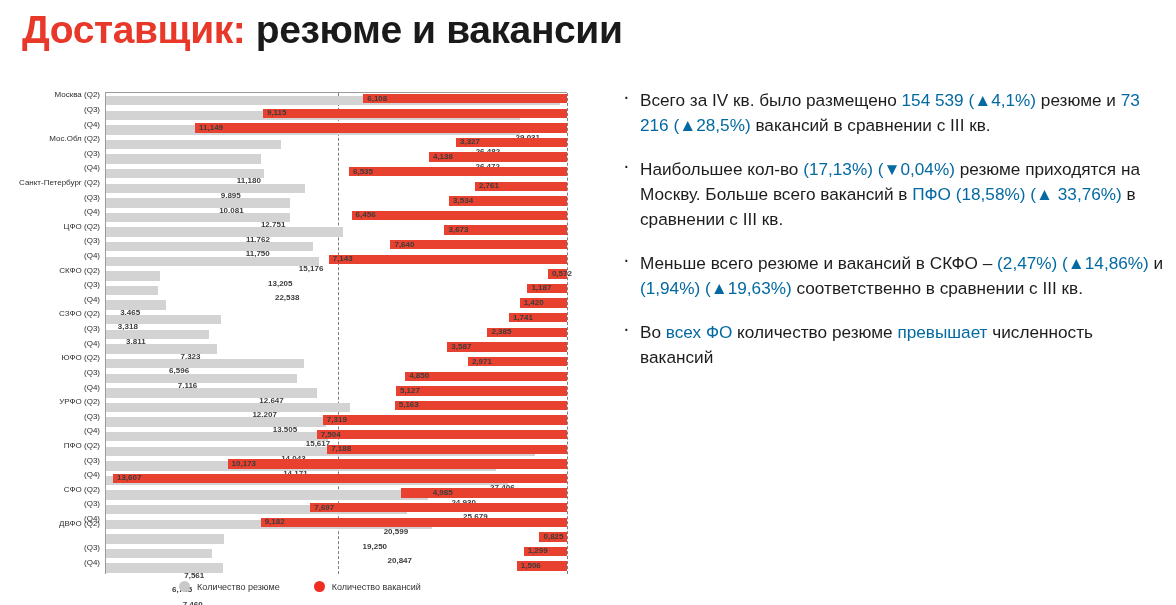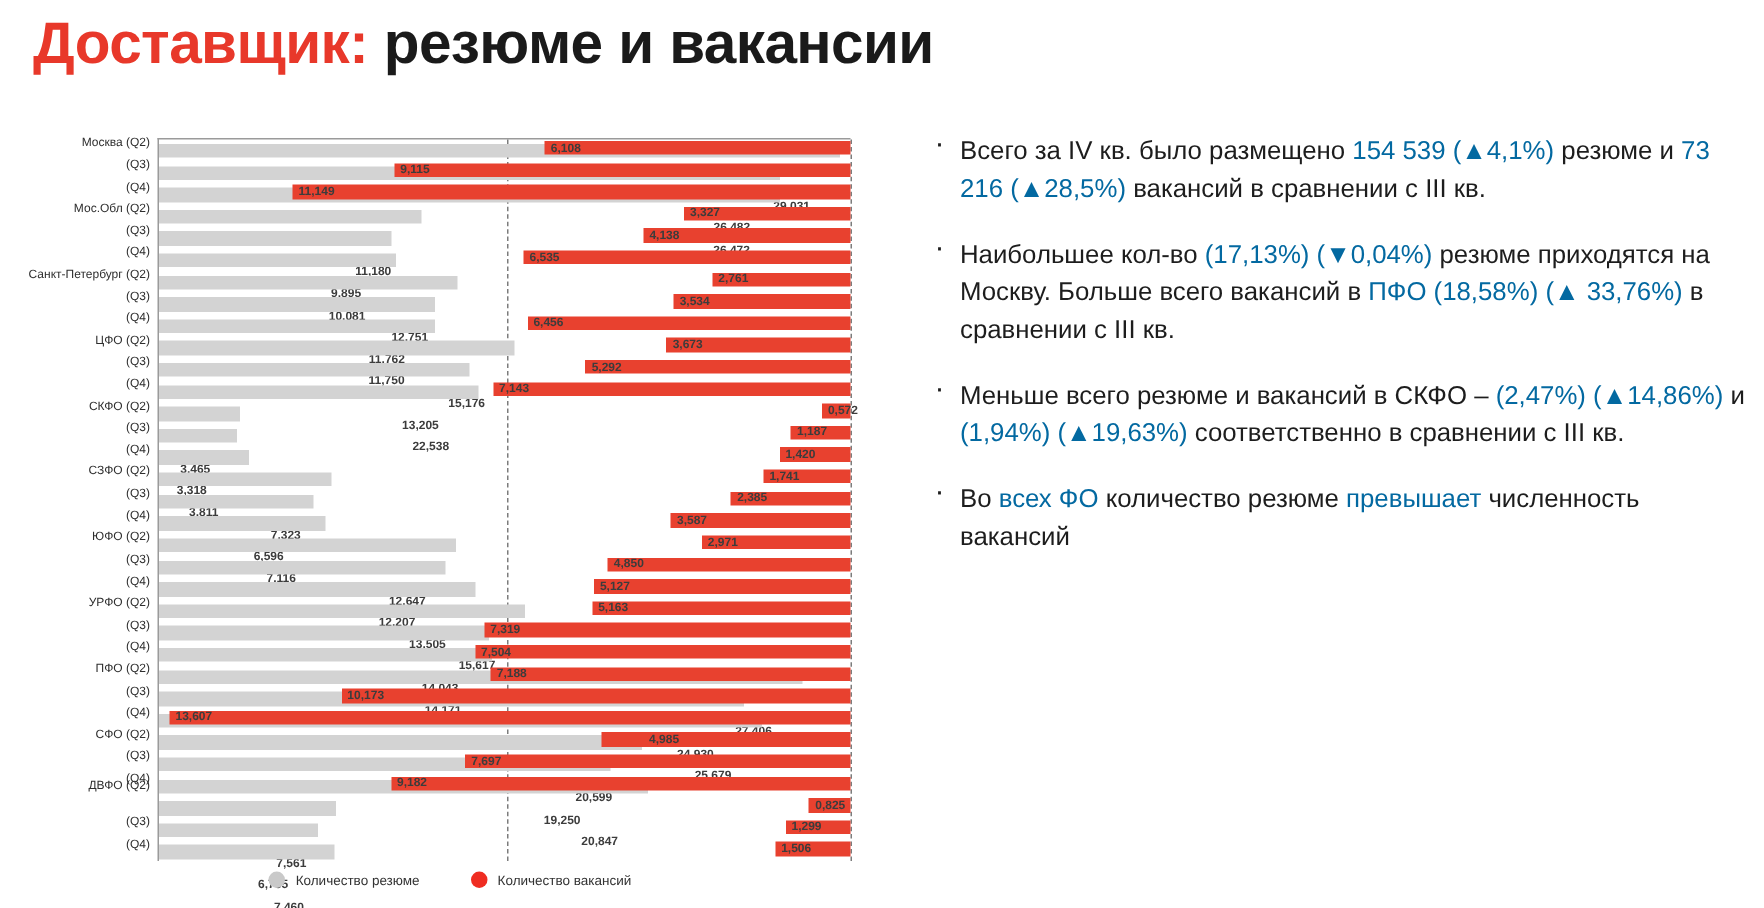--- a/index.html
+++ b/index.html
@@ -235,21 +235,21 @@
       <div class="row" style="top: 131.455px;">
         <div class="bar-grey" style="width: 237.329px;"></div>
         <div class="lbl lbl-grey" style="left: 237.329px;">15,176</div>
         <div class="bar-red" style="width: 122.55px;"></div>
         <div class="lbl lbl-red" style="right: 122.55px; transform: translateX(100%); left: auto;">3,673</div>
       </div>
       <div class="row" style="top: 146.061px;">
         <div class="bar-grey" style="width: 206.506px;"></div>
         <div class="lbl lbl-grey" style="left: 206.506px;">13,205</div>
         <div class="bar-red" style="width: 176.569px;"></div>
-        <div class="lbl lbl-red" style="right: 176.569px; transform: translateX(100%); left: auto;">5,292</div>
+        <div class="lbl lbl-red" style="right: 176.569px; transform: translateX(100%); left: auto;">7,640</div>
       </div>
       <div class="row" style="top: 160.667px;">
         <div class="bar-grey" style="width: 213.418px;"></div>
         <div class="lbl lbl-grey" style="left: 213.418px;">22,538</div>
         <div class="bar-red" style="width: 238.327px;"></div>
         <div class="lbl lbl-red" style="right: 238.327px; transform: translateX(100%); left: auto;">7,143</div>
       </div>
       <div class="row" style="top: 175.273px;">
         <div class="bar-grey" style="width: 54.1872px;"></div>
         <div class="lbl lbl-grey" style="left: 54.1872px;">3,465</div>

